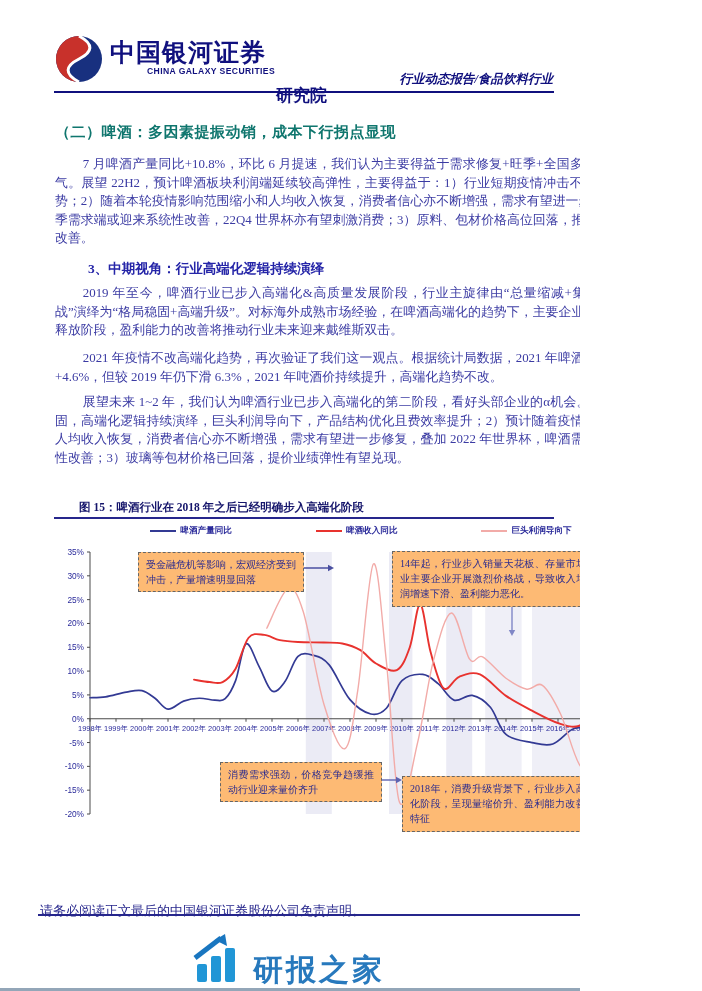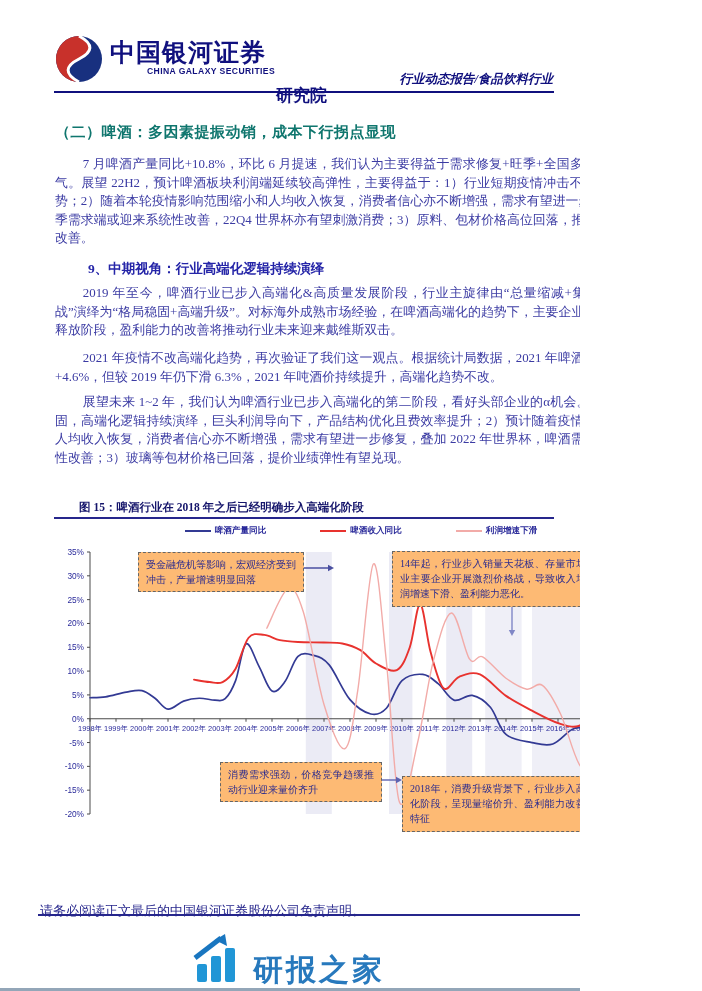--- a/index.html
+++ b/index.html
@@ -14,21 +14,21 @@
   .header-rule{position:absolute;left:54px;right:26px;top:91px;height:2px;background:#10107e;}
   
   .sec-heading{position:absolute;left:55px;top:123px;font-size:15px;font-weight:bold;color:#0f766e;letter-spacing:0.5px;}
   .para{position:absolute;left:55px;width:620px;font-size:12.9px;line-height:18.6px;color:#3b3ba3;
         text-align:justify;text-indent:2.15em;}
   .p1{top:155px;} .p2{top:284px;} .p3{top:349px;} .p4{top:393px;}
   .sub-heading{position:absolute;left:88px;top:260px;font-size:13.5px;font-weight:bold;color:#2525a8;}
   
   .fig-title{position:absolute;left:55px;top:500px;font-size:11.5px;font-weight:bold;color:#15156b;margin-left:24px;}
   .fig-rule{position:absolute;left:54px;right:26px;top:517px;height:2px;background:#26268c;}
-  .legend{position:absolute;left:50px;top:525px;width:622px;display:flex;justify-content:center;gap:54px;
+  .legend{position:absolute;left:50px;top:525px;width:622px;display:flex;justify-content:center;gap:84px;
           font-size:8.6px;font-weight:600;color:#2a2a9a;font-family:"Liberation Sans",sans-serif;}
   .legend-item{display:flex;align-items:center;gap:4px;}
   .legend-swatch{width:26px;height:2.4px;display:inline-block;}
   .chart-wrap{position:absolute;left:50px;top:542px;width:622px;height:300px;}
   #chart-svg{position:absolute;left:0;top:0;}
   svg text{font-family:"Liberation Sans",sans-serif;}
   .ann{position:absolute;border:1px dashed #666;background:#fdba74;padding:4px 7px;
        font-size:10px;line-height:1.52;color:#2a2a8e;text-align:justify;}
   .ann1{left:88px;top:10px;width:150px;}
   .ann2{left:342px;top:9px;width:238px;}
@@ -59,40 +59,40 @@
     <path d="M25,2 C 40,10 39,18 25,25 C 11,32 10,40 25,48" stroke="#ffffff" stroke-width="3" fill="none"></path>
   </svg>
   <div class="brand-cn">中国银河证券</div>
   <div class="brand-en">CHINA GALAXY SECURITIES</div>
   <div class="brand-division">研究院</div>
   <div class="report-type">行业动态报告/食品饮料行业</div>
   <div class="header-rule"></div>
 
   <div class="sec-heading">（二）啤酒：多因素提振动销，成本下行拐点显现</div>
   <div class="para p1">7 月啤酒产量同比+10.8%，环比 6 月提速，我们认为主要得益于需求修复+旺季+全国多地历史性高温天气。展望 22H2，预计啤酒板块利润端延续较高弹性，主要得益于：1）行业短期疫情冲击不改高端化长期趋势；2）随着本轮疫情影响范围缩小和人均收入恢复，消费者信心亦不断增强，需求有望进一步修复，22Q3 旺季需求端或迎来系统性改善，22Q4 世界杯亦有望刺激消费；3）原料、包材价格高位回落，推动盈利能力边际改善。</div>
-  <div class="sub-heading">9、中期视角：行业高端化逻辑持续演绎</div>
+  <div class="sub-heading">3、中期视角：行业高端化逻辑持续演绎</div>
   <div class="para p2">2019 年至今，啤酒行业已步入高端化&amp;高质量发展阶段，行业主旋律由“总量缩减+集中度提升+价格战”演绎为“格局稳固+高端升级”。对标海外成熟市场经验，在啤酒高端化的趋势下，主要企业将步入利润加速释放阶段，盈利能力的改善将推动行业未来迎来戴维斯双击。</div>
   <div class="para p3">2021 年疫情不改高端化趋势，再次验证了我们这一观点。根据统计局数据，2021 年啤酒行业生产量同比+4.6%，但较 2019 年仍下滑 6.3%，2021 年吨酒价持续提升，高端化趋势不改。</div>
   <div class="para p4">展望未来 1~2 年，我们认为啤酒行业已步入高端化的第二阶段，看好头部企业的α机会。1）竞争格局稳固，高端化逻辑持续演绎，巨头利润导向下，产品结构优化且费效率提升；2）预计随着疫情影响范围减小和人均收入恢复，消费者信心亦不断增强，需求有望进一步修复，叠加 2022 年世界杯，啤酒需求端或迎来系统性改善；3）玻璃等包材价格已回落，提价业绩弹性有望兑现。</div>
 
   <div class="fig-title">图 15：啤酒行业在 2018 年之后已经明确步入高端化阶段</div>
   <div class="fig-rule"></div>
 
   <div class="legend">
     <div class="legend-item">
       <span class="legend-swatch" style="background: rgb(51, 58, 148);"></span>
       <span>啤酒产量同比</span>
     </div>
     <div class="legend-item">
       <span class="legend-swatch" style="background: rgb(232, 50, 46);"></span>
       <span>啤酒收入同比</span>
     </div>
     <div class="legend-item">
       <span class="legend-swatch" style="background: rgb(242, 171, 168);"></span>
-      <span>利润增速下滑</span>
+      <span>巨头利润导向下</span>
     </div>
   </div>
 
   <div class="chart-wrap">
     <svg id="chart-svg" width="622" height="300" viewBox="0 0 622 300">
         <rect x="255.79999999999882" y="10" width="26" height="262" fill="#ebebf5"></rect>
         <rect x="339" y="10" width="23.400000000002365" height="262" fill="#ebebf5"></rect>
         <rect x="396.2000000000012" y="10" width="26.000000000000057" height="262" fill="#ebebf5"></rect>
         <rect x="435.20000000000124" y="10" width="36.399999999996396" height="262" fill="#efeff7"></rect>
         <rect x="482" y="10" width="57.20000000000118" height="262" fill="#efeff7"></rect>

